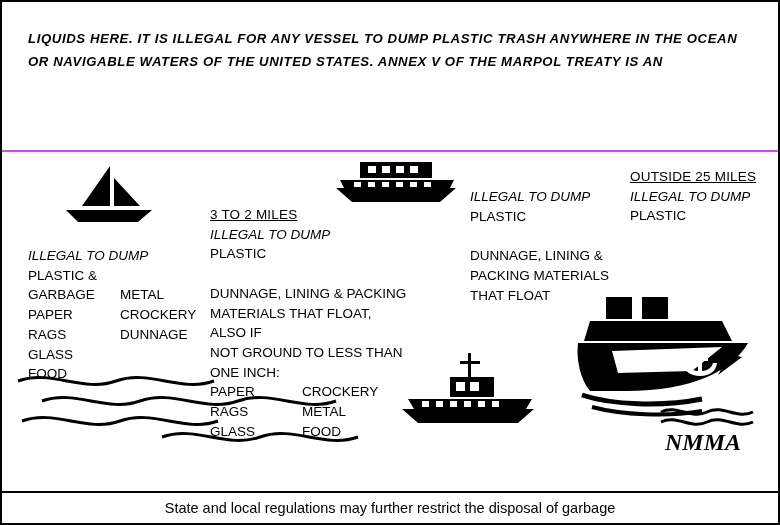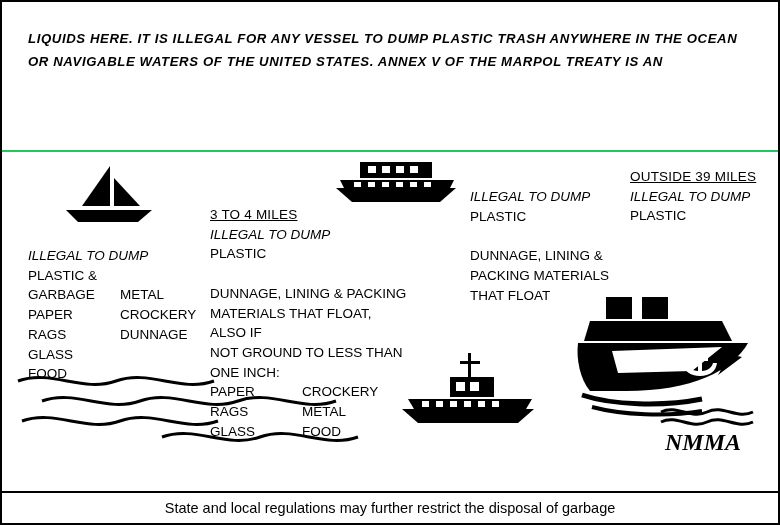--- a/index.html
+++ b/index.html
@@ -15,21 +15,21 @@
     width:780px;height:525px;
     box-sizing:border-box;
     border:2px solid #000;
     background:#fff;
   }
   
   .top-block{
     position:absolute;
     left:0;right:0;top:0;
     height:150px;
-    border-bottom:2px solid #22c55e;
+    border-bottom:2px solid #d946ef;
     box-sizing:border-box;
     padding:26px 26px 0 26px;
     display:flex;
     gap:22px;
   }
   .top-col{
     flex:1;
     font-style:italic;
     font-weight:bold;
     font-size:13.2px;
@@ -197,21 +197,21 @@
 GLASS
 FOOD</div>
         <div class="c2 zbody">
 METAL
 CROCKERY
 DUNNAGE</div>
       </div>
     </div>
 
     <div class="zone" id="zone-b">
-      <div class="ztitle">3 TO 4 MILES</div>
+      <div class="ztitle">3 TO 2 MILES</div>
       <div class="zsub">ILLEGAL TO DUMP</div>
       <div class="zbody">PLASTIC
 
 DUNNAGE, LINING &amp; PACKING
 MATERIALS THAT FLOAT, ALSO IF
 NOT GROUND TO LESS THAN
 ONE INCH:</div>
       <div class="cols">
         <div class="c1 zbody">PAPER
 RAGS
@@ -225,21 +225,21 @@
     <div class="zone" id="zone-c">
       <div class="zsub">ILLEGAL TO DUMP</div>
       <div class="zbody">PLASTIC
 
 DUNNAGE, LINING &amp;
 PACKING MATERIALS
 THAT FLOAT</div>
     </div>
 
     <div class="zone" id="zone-d">
-      <div class="ztitle">OUTSIDE 39 MILES</div>
+      <div class="ztitle">OUTSIDE 25 MILES</div>
       <div class="zsub">ILLEGAL TO DUMP</div>
       <div class="zbody">PLASTIC</div>
     </div>
 
   </div>
 
   <div class="footer">State and local regulations may further restrict the disposal of garbage</div>
 
 </div>
 

